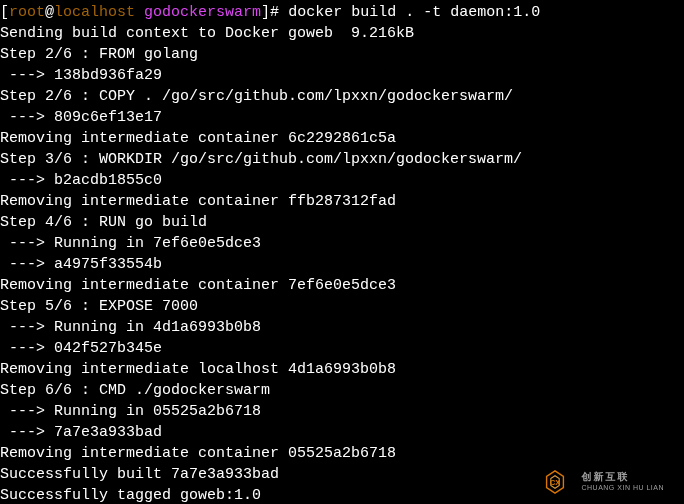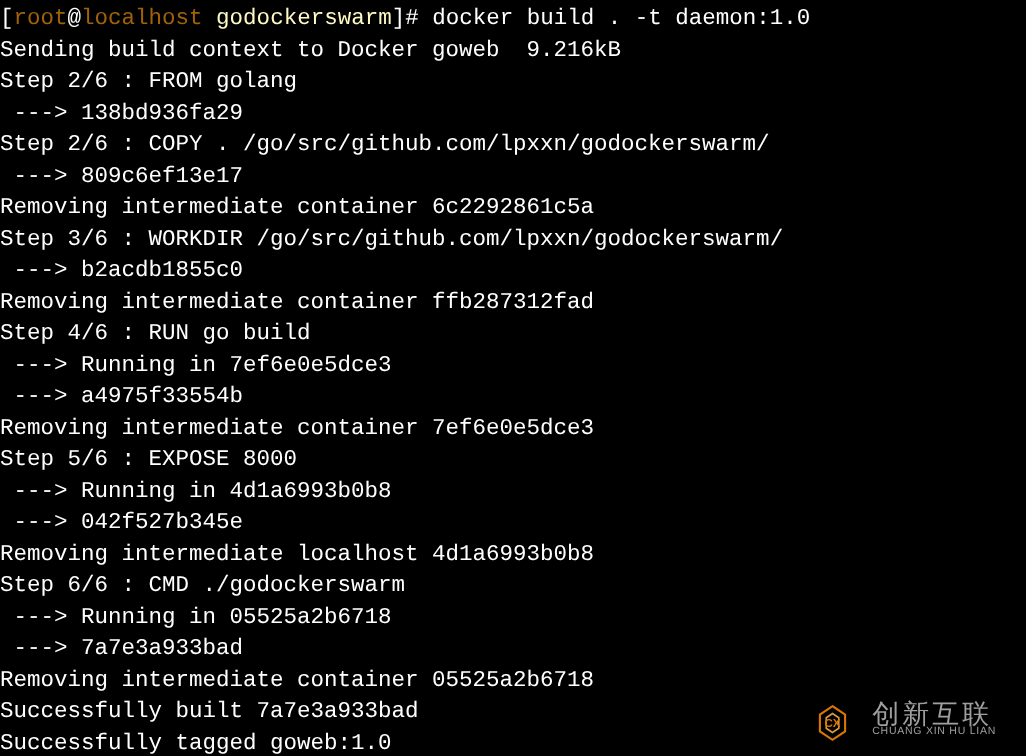--- a/index.html
+++ b/index.html
@@ -22,21 +22,21 @@
     .terminal-line {
       white-space: pre;
     }
     .prompt-bracket {
       color: #fff;
     }
     .user-host {
       color: #a16207;
     }
     .dir {
-      color: #fef9c3;
+      color: #d946ef;
     }
     .watermark {
       position: absolute;
       right: 20px;
       bottom: 8px;
       display: flex;
       align-items: center;
       gap: 12px;
       opacity: 0.85;
     }
@@ -50,22 +50,23 @@
       height: 100%;
     }
     .watermark-text {
       font-family: "Microsoft YaHei", sans-serif;
       font-size: 10px;
       line-height: 11px;
       color: #bbb;
       letter-spacing: 1px;
     }
     .watermark-text .cn {
-      font-size: 18px;
+      font-size: 10px;
       letter-spacing: 2px;
+      font-weight: bold;
     }
     .watermark-text .en {
       font-size: 7px;
       letter-spacing: 0.5px;
     }
   </style>
 </head>
 <body>
 
 <div class="terminal-line"><span class="prompt-bracket">[</span><span class="user-host">root</span><span>@</span><span class="user-host">localhost</span><span> </span><span class="dir">godockerswarm</span><span class="prompt-bracket">]# </span><span>docker build . -t daemon:1.0</span></div>
@@ -75,21 +76,21 @@
 <div class="terminal-line">Step 2/6 : COPY . /go/src/github.com/lpxxn/godockerswarm/</div>
 <div class="terminal-line"> ---&gt; 809c6ef13e17</div>
 <div class="terminal-line">Removing intermediate container 6c2292861c5a</div>
 <div class="terminal-line">Step 3/6 : WORKDIR /go/src/github.com/lpxxn/godockerswarm/</div>
 <div class="terminal-line"> ---&gt; b2acdb1855c0</div>
 <div class="terminal-line">Removing intermediate container ffb287312fad</div>
 <div class="terminal-line">Step 4/6 : RUN go build</div>
 <div class="terminal-line"> ---&gt; Running in 7ef6e0e5dce3</div>
 <div class="terminal-line"> ---&gt; a4975f33554b</div>
 <div class="terminal-line">Removing intermediate container 7ef6e0e5dce3</div>
-<div class="terminal-line">Step 5/6 : EXPOSE 8000</div>
+<div class="terminal-line">Step 5/6 : EXPOSE 7000</div>
 <div class="terminal-line"> ---&gt; Running in 4d1a6993b0b8</div>
 <div class="terminal-line"> ---&gt; 042f527b345e</div>
 <div class="terminal-line">Removing intermediate localhost 4d1a6993b0b8</div>
 <div class="terminal-line">Step 6/6 : CMD ./godockerswarm</div>
 <div class="terminal-line"> ---&gt; Running in 05525a2b6718</div>
 <div class="terminal-line"> ---&gt; 7a7e3a933bad</div>
 <div class="terminal-line">Removing intermediate container 05525a2b6718</div>
 <div class="terminal-line">Successfully built 7a7e3a933bad</div>
 <div class="terminal-line">Successfully tagged goweb:1.0</div>
 

